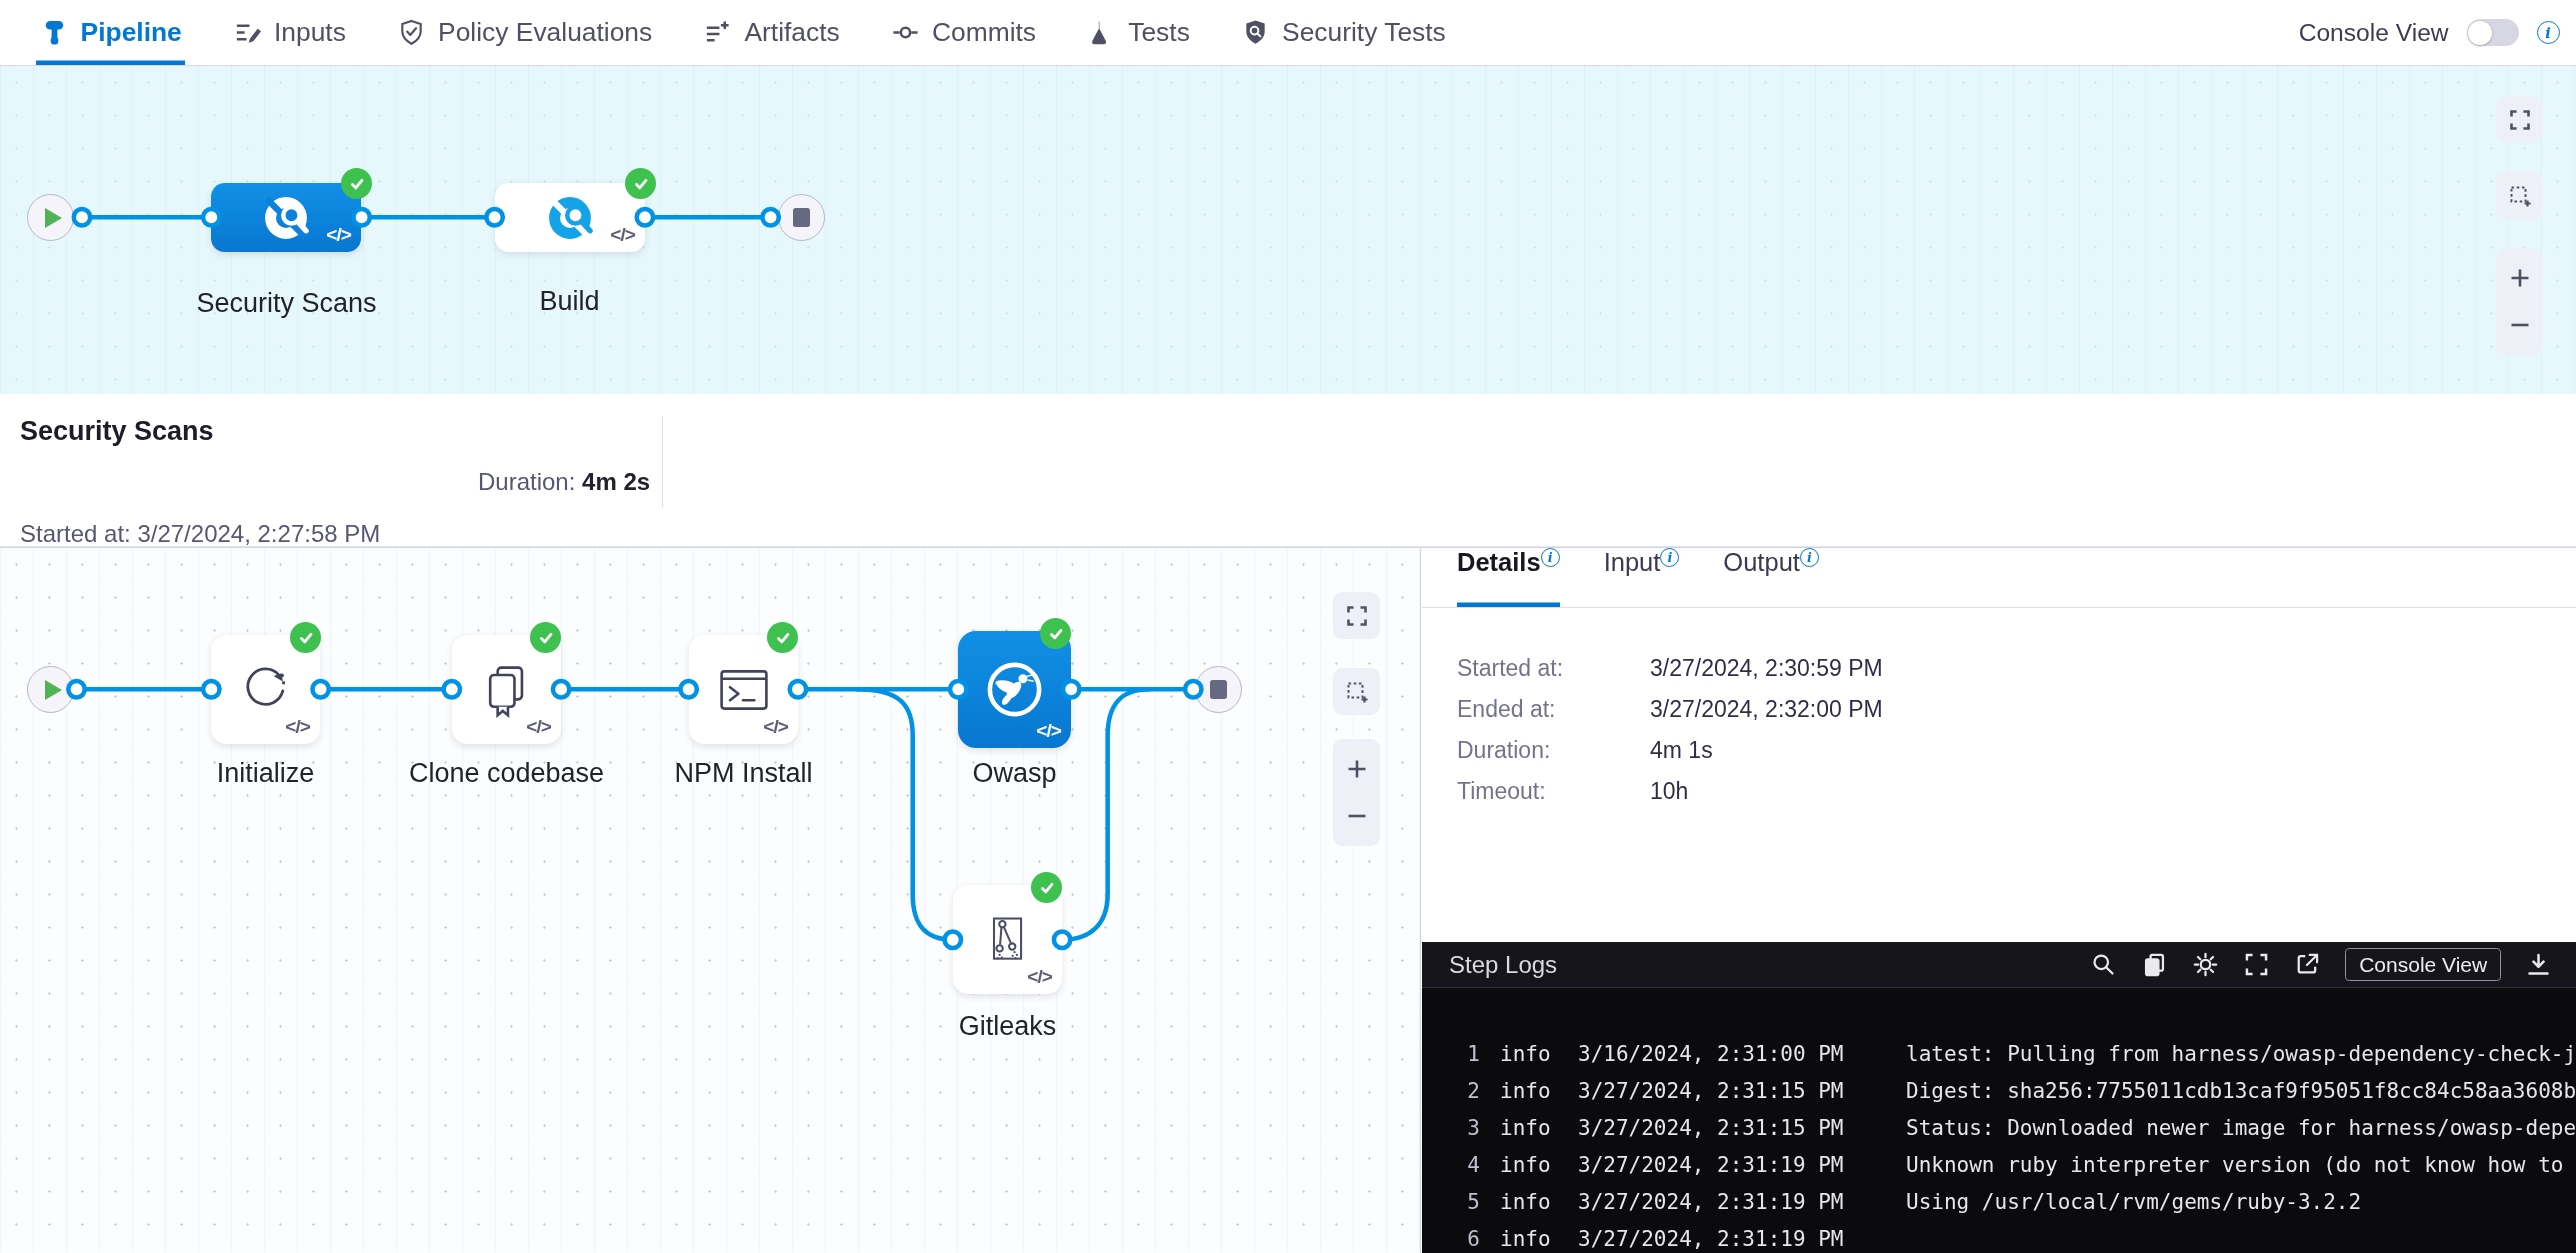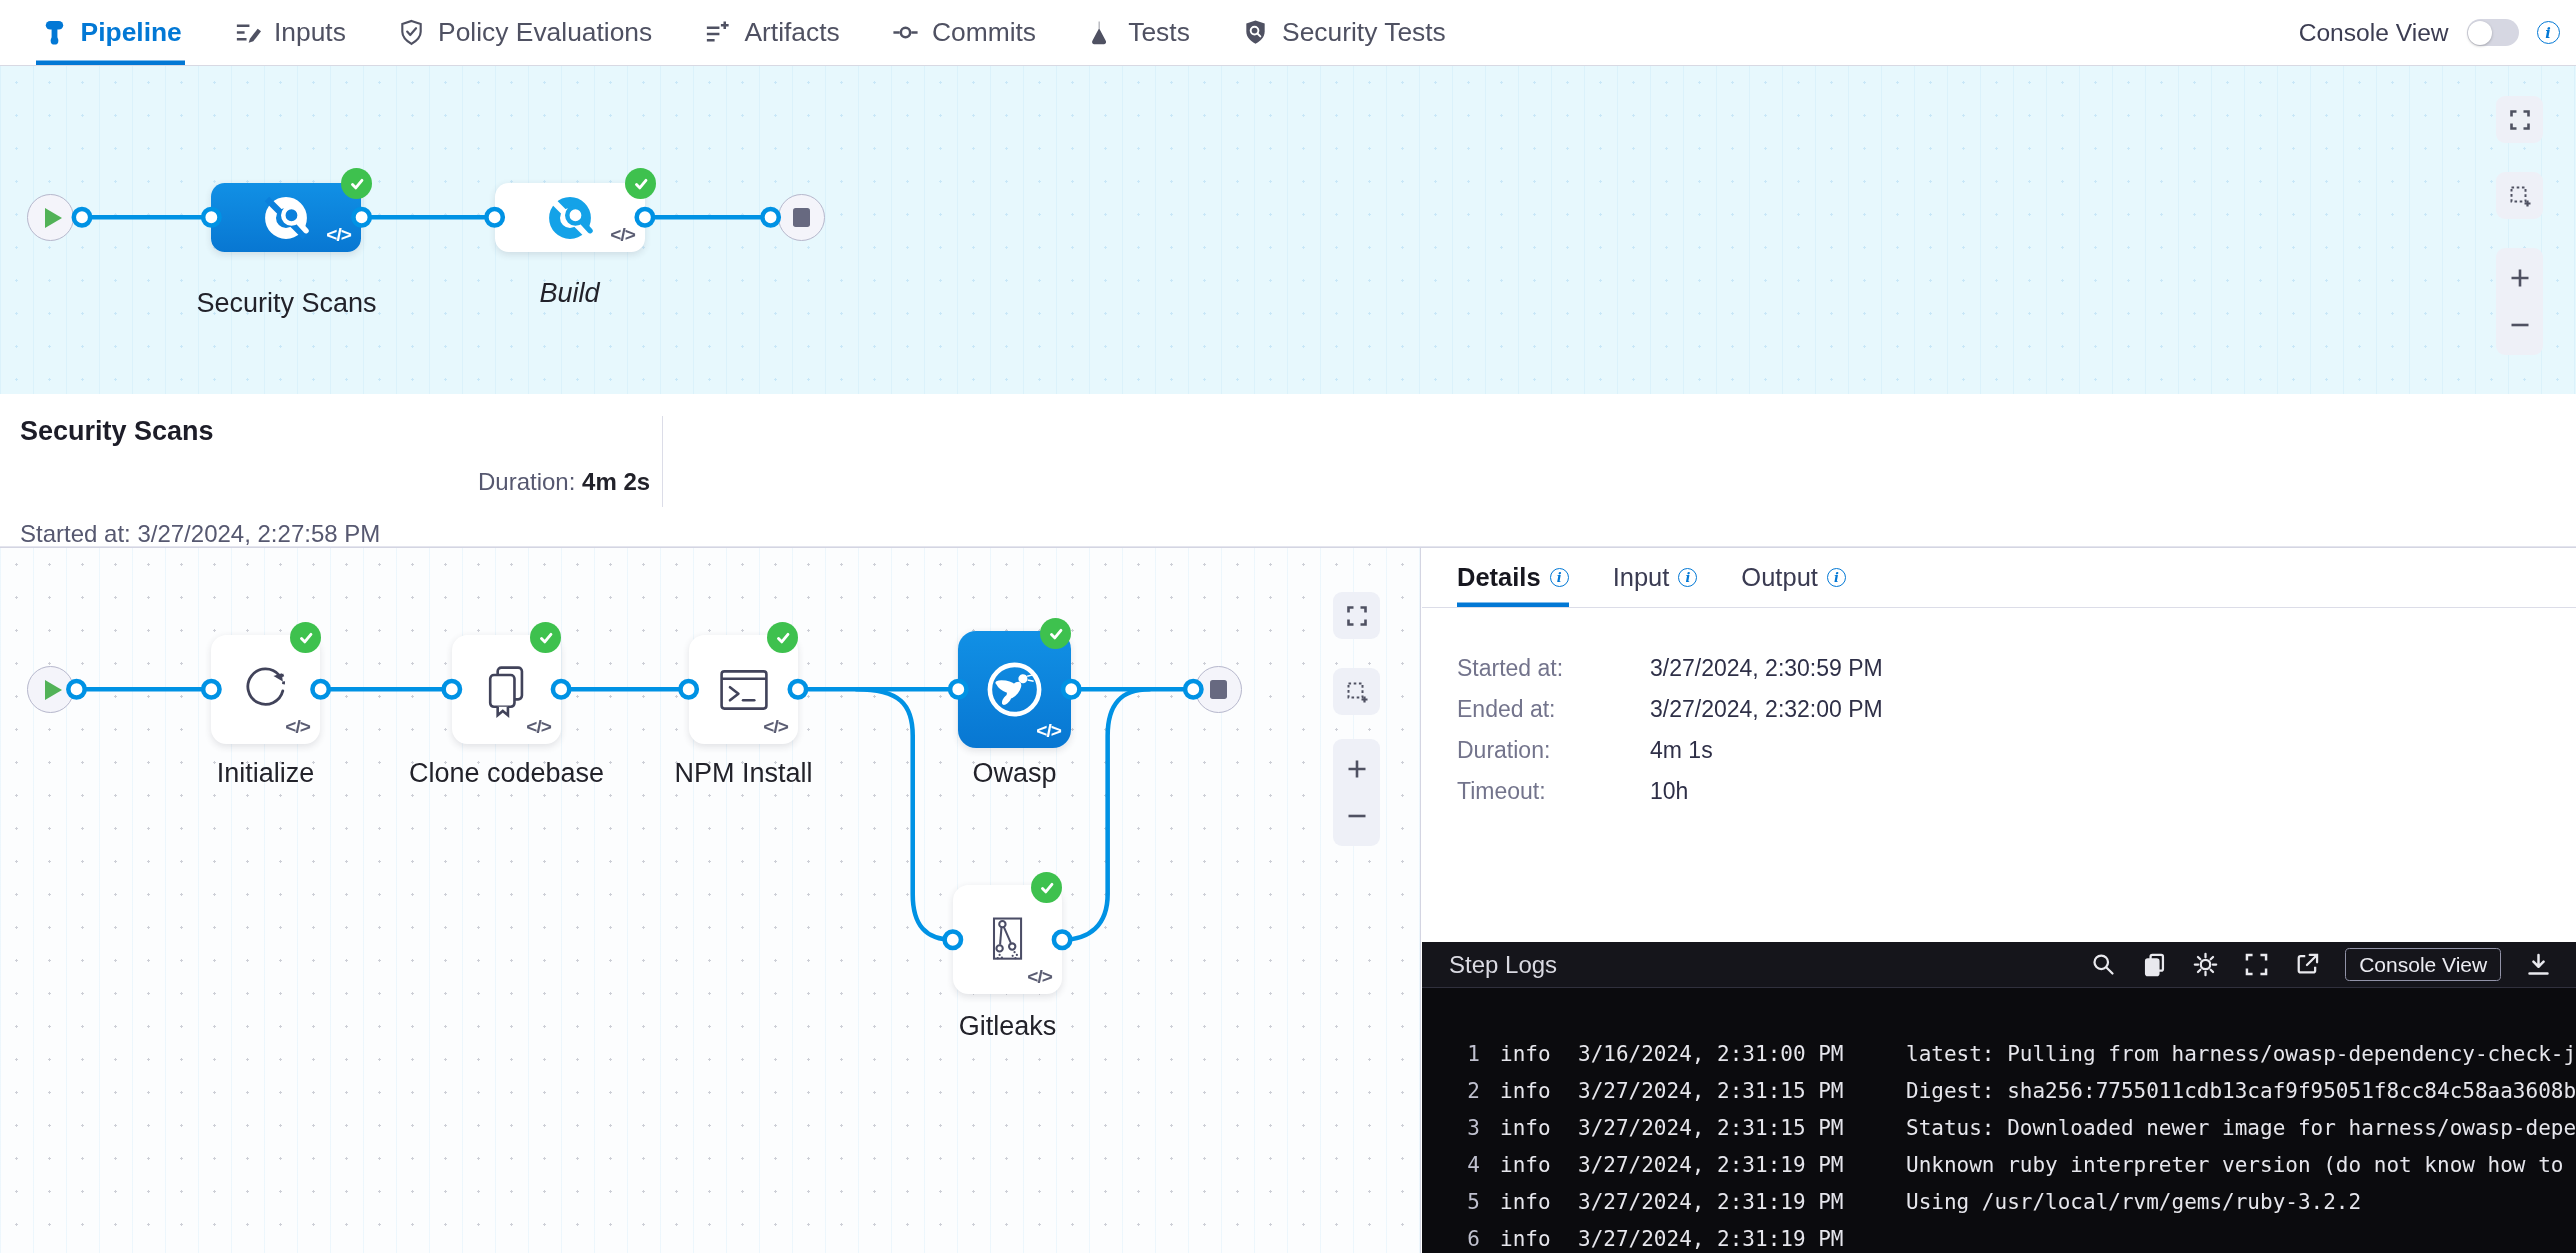--- a/index.html
+++ b/index.html
@@ -77,21 +77,21 @@
   .lower { position:absolute; left:0; top:547px; width:2576px; height:707px; border-top:0.9px solid #d4d5e2; }
 
   
   .right-panel { position:absolute; left:1422px; top:0; width:1154px; height:707px; background:#fff; }
   .rp-header { height:91px; display:flex; align-items:center; padding:0 35px; }
   .rp-title { font-size:26.4px; color:#3a3b52; font-weight:500; }
   .rp-icons { margin-left:auto; display:flex; align-items:center; gap:20px; }
   .layout-ic { width:33px; height:25.5px; cursor:pointer; }
   .rp-tabs { height:60px; display:flex; align-items:center; gap:44px; padding:0 35px;
              border-bottom:0.9px solid #dcdde8; }
-  .rp-tab { display:flex; align-items:center; gap:9px; font-size:25.5px; color:#3a3b52; height:100%; cursor:pointer; }
+  .rp-tab { display:flex; font-size:25.5px; color:#3a3b52; height:100%; cursor:pointer; }
   .rp-tab.active { font-weight:700; color:#17171f; box-shadow:inset 0 -4.6px 0 #0278d5; }
   .details { padding:40px 35px 0 35px; }
   .drow { display:flex; height:41px; align-items:center; }
   .drow .dl { width:193px; font-size:23px; color:#73748c; }
   .drow .dv { font-size:23px; color:#2e2f47; font-weight:400; }
 
   
   .step-logs { position:absolute; left:0; top:394px; width:1154px; height:313px; background:#0b0b0e; }
   .log-header { height:46px; background:#15151b; border-bottom:0.9px solid #30303d; display:flex;
                 align-items:center; padding:0 24px 0 27px; }
@@ -216,21 +216,21 @@
         <circle cx="6" cy="-3" r="9" fill="#ffffff" stroke="#14a2e8" stroke-width="5"></circle>
         <line x1="13" y1="4" x2="22" y2="14" stroke="#14a2e8" stroke-width="6" stroke-linecap="round"></line>
       </svg>
       <span class="code-badge">&lt;/&gt;</span>
     </div>
     <div class="check-badge" style="left:625px; top:102px;">
       <svg width="18" height="18" viewBox="0 0 20 20">
           <path d="M5 10.5 l3.6 3.8 L15.5 6" fill="none" stroke="#fff" stroke-width="3.2" stroke-linecap="round" stroke-linejoin="round"></path>
         </svg>
     </div>
-    <div class="node-label" style="left:424px; top:212px;font-style:italic;">Build</div>
+    <div class="node-label" style="left:424px; top:220px;">Build</div>
 
     <div class="node-circle" style="left:778px; top:128px;">
       <div class="stop-sq"></div>
     </div>
 
     <div class="canvas-controls" style="right:33px; top:30px;">
       <div class="ctl-btn">
         <svg width="24" height="24" viewBox="0 0 24 24" fill="none" stroke="#4f5162" stroke-width="2.6">
           <path d="M3.5 8.5 V3.5 h5 M15.5 3.5 h5 v5 M20.5 15.5 v5 h-5 M8.5 20.5 h-5 v-5"></path>
         </svg>

